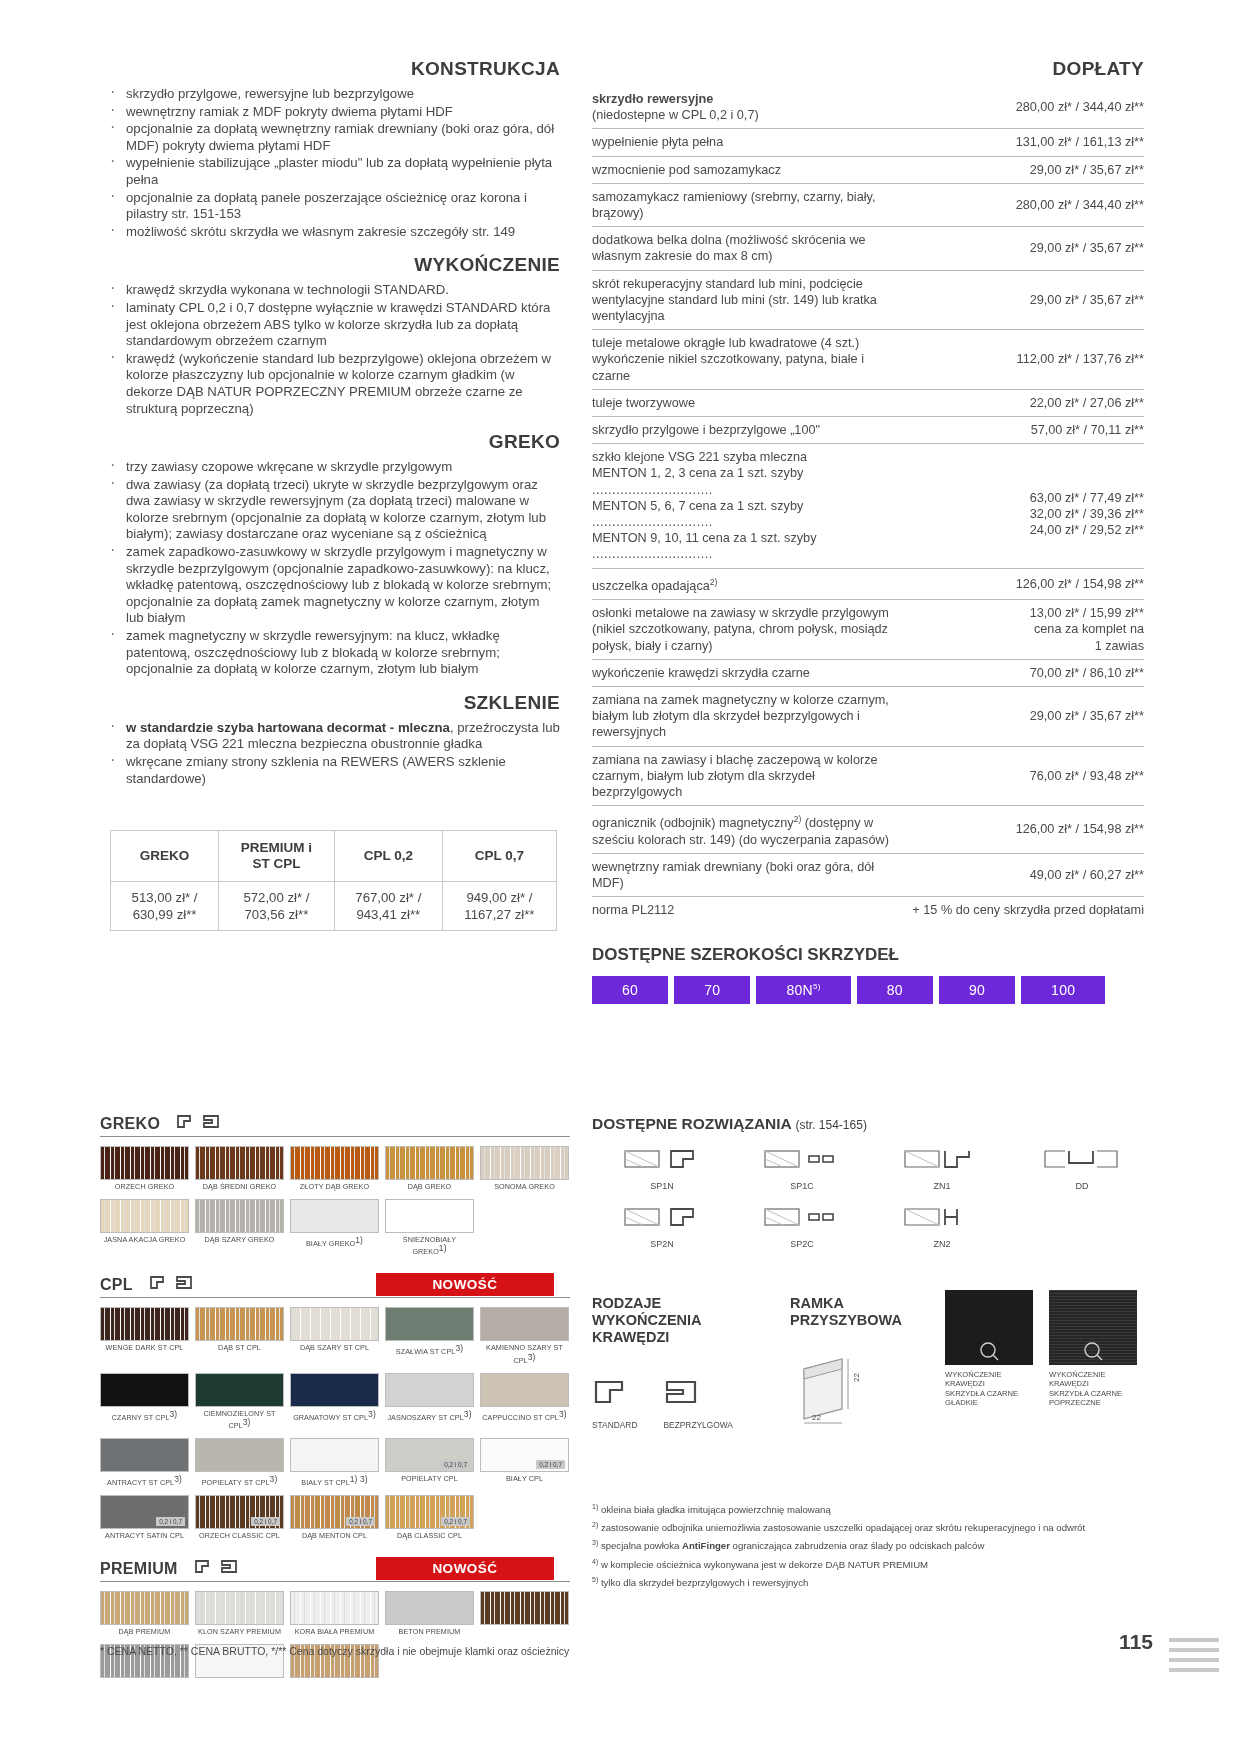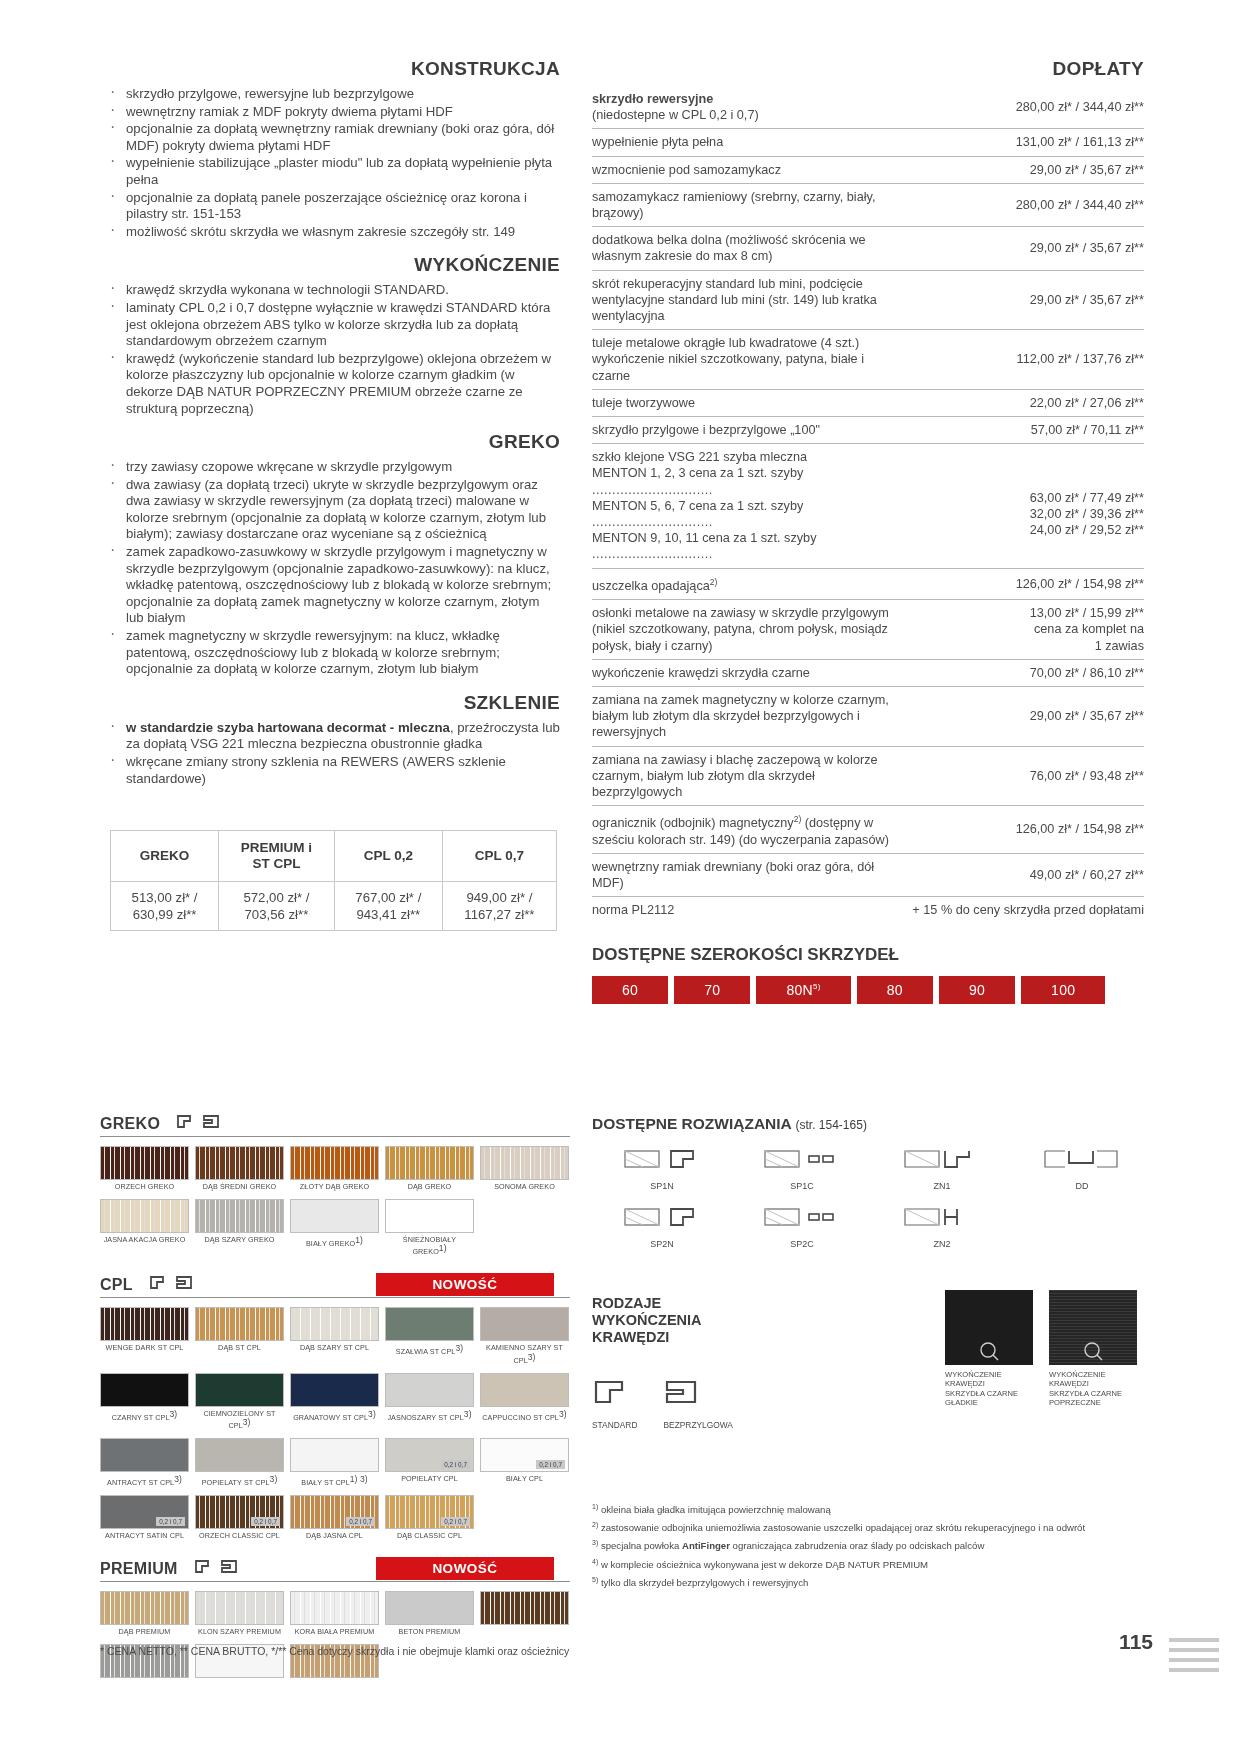--- a/index.html
+++ b/index.html
@@ -44,21 +44,21 @@
   .dop-table td.price{ text-align:right; white-space:nowrap; padding-left:10px; width:182px; }
   .dop-table tr:last-child td{ border-bottom:none; }
   .dop-table td.lbl b{ font-weight:bold; }
   .sup{ font-size:8.5px; vertical-align:super; }
   .dotfill{ letter-spacing:.5px; }
 
   
   .widths-title{ font-size:17px; font-weight:bold; color:#3d3d3d; margin:22px 0 11px 0; }
   .widths-row{ display:flex; gap:6px; }
   .w-chip{
-    background:#b91c1c; color:#ffffff; font-size:14px;
+    background:#6d28d9; color:#ffffff; font-size:14px;
     padding:6px 30px; min-width:44px; text-align:right; letter-spacing:.3px;
   }
   .w-chip .sup{ font-size:8px; }
 
   
   .price-table{
     position:absolute; left:110px; top:830px;
     width:447px; border-collapse:collapse;
   }
   .price-table th{
@@ -413,21 +413,21 @@
           <div class="swatch">
             <div class="chip" style="background:repeating-linear-gradient(90deg,#5a3a21 0px,#5a3a21 3px,rgba(0,0,0,.12) 3px,rgba(0,0,0,.12) 4px,#5a3a21 4px,#5a3a21 9px,rgba(255,255,255,.10) 9px,rgba(255,255,255,.10) 10px)">
               <span class="badge-02">0,2 i 0,7</span>
             </div>
             <div class="cap">ORZECH CLASSIC CPL</div>
           </div>
           <div class="swatch">
             <div class="chip" style="background:repeating-linear-gradient(90deg,#c08a4d 0px,#c08a4d 3px,rgba(0,0,0,.12) 3px,rgba(0,0,0,.12) 4px,#c08a4d 4px,#c08a4d 9px,rgba(255,255,255,.10) 9px,rgba(255,255,255,.10) 10px)">
               <span class="badge-02">0,2 i 0,7</span>
             </div>
-            <div class="cap">DĄB JASNA CPL</div>
+            <div class="cap">DĄB MENTON CPL</div>
           </div>
           <div class="swatch">
             <div class="chip" style="background:repeating-linear-gradient(90deg,#d2a259 0px,#d2a259 3px,rgba(0,0,0,.12) 3px,rgba(0,0,0,.12) 4px,#d2a259 4px,#d2a259 9px,rgba(255,255,255,.10) 9px,rgba(255,255,255,.10) 10px)">
               <span class="badge-02">0,2 i 0,7</span>
             </div>
             <div class="cap">DĄB CLASSIC CPL</div>
           </div>
         </div>
       </div>
       <div style="position: relative; margin-bottom: 12px;">
@@ -537,20 +537,36 @@
       </div>
       <div class="edge-item">
         <svg width="46" height="26">
           <path d="M4 2 L32 2 L32 22 L4 22 L4 14 L20 14 L20 10 L4 10 Z" fill="none" stroke="#4a4a4a" stroke-width="2.2"></path>
         </svg>
         <div class="cap">BEZPRZYLGOWA</div>
       </div>
     </div>
   </div>
 
+  <div class="ramka-wrap">
+    <div class="blk-title">
+      <div>RAMKA</div>
+      <div>PRZYSZYBOWA</div>
+    </div>
+    <div style="margin-top:22px;position:relative;">
+      <svg width="120" height="78">
+        <polygon points="14,18 52,8 52,58 14,68" fill="#f1f1f1" stroke="#9a9a9a" stroke-width="1.3"></polygon>
+        <polygon points="14,18 52,8 52,18 14,28" fill="#e3e3e3" stroke="#9a9a9a" stroke-width="1"></polygon>
+        <line x1="14" y1="72" x2="52" y2="72" stroke="#9a9a9a" stroke-width="1"></line>
+        <line x1="58" y1="8" x2="58" y2="58" stroke="#9a9a9a" stroke-width="1"></line>
+      </svg>
+      <div style="position:absolute;left:22px;top:62px;font-size:8px;color:#4a4a4a;">22</div>
+      <div style="position:absolute;left:62px;top:22px;font-size:8px;color:#4a4a4a;transform:rotate(-90deg);">22</div>
+    </div>
+  </div>
 
   <div class="finishes-wrap" id="finishWrap">
       <div class="finish-item">
         <div class="sw" style="background:#1c1c1c">
           <svg width="20" height="20" style="position:absolute;left:34px;bottom:4px">
             <circle cx="9" cy="9" r="7" fill="none" stroke="#cfcfcf" stroke-width="1.4"></circle>
             <line x1="14" y1="14" x2="19" y2="19" stroke="#cfcfcf" stroke-width="1.4"></line>
           </svg>
         </div>
         <div class="cap">WYKOŃCZENIE<br>KRAWĘDZI<br>SKRZYDŁA CZARNE<br>GŁADKIE</div>

